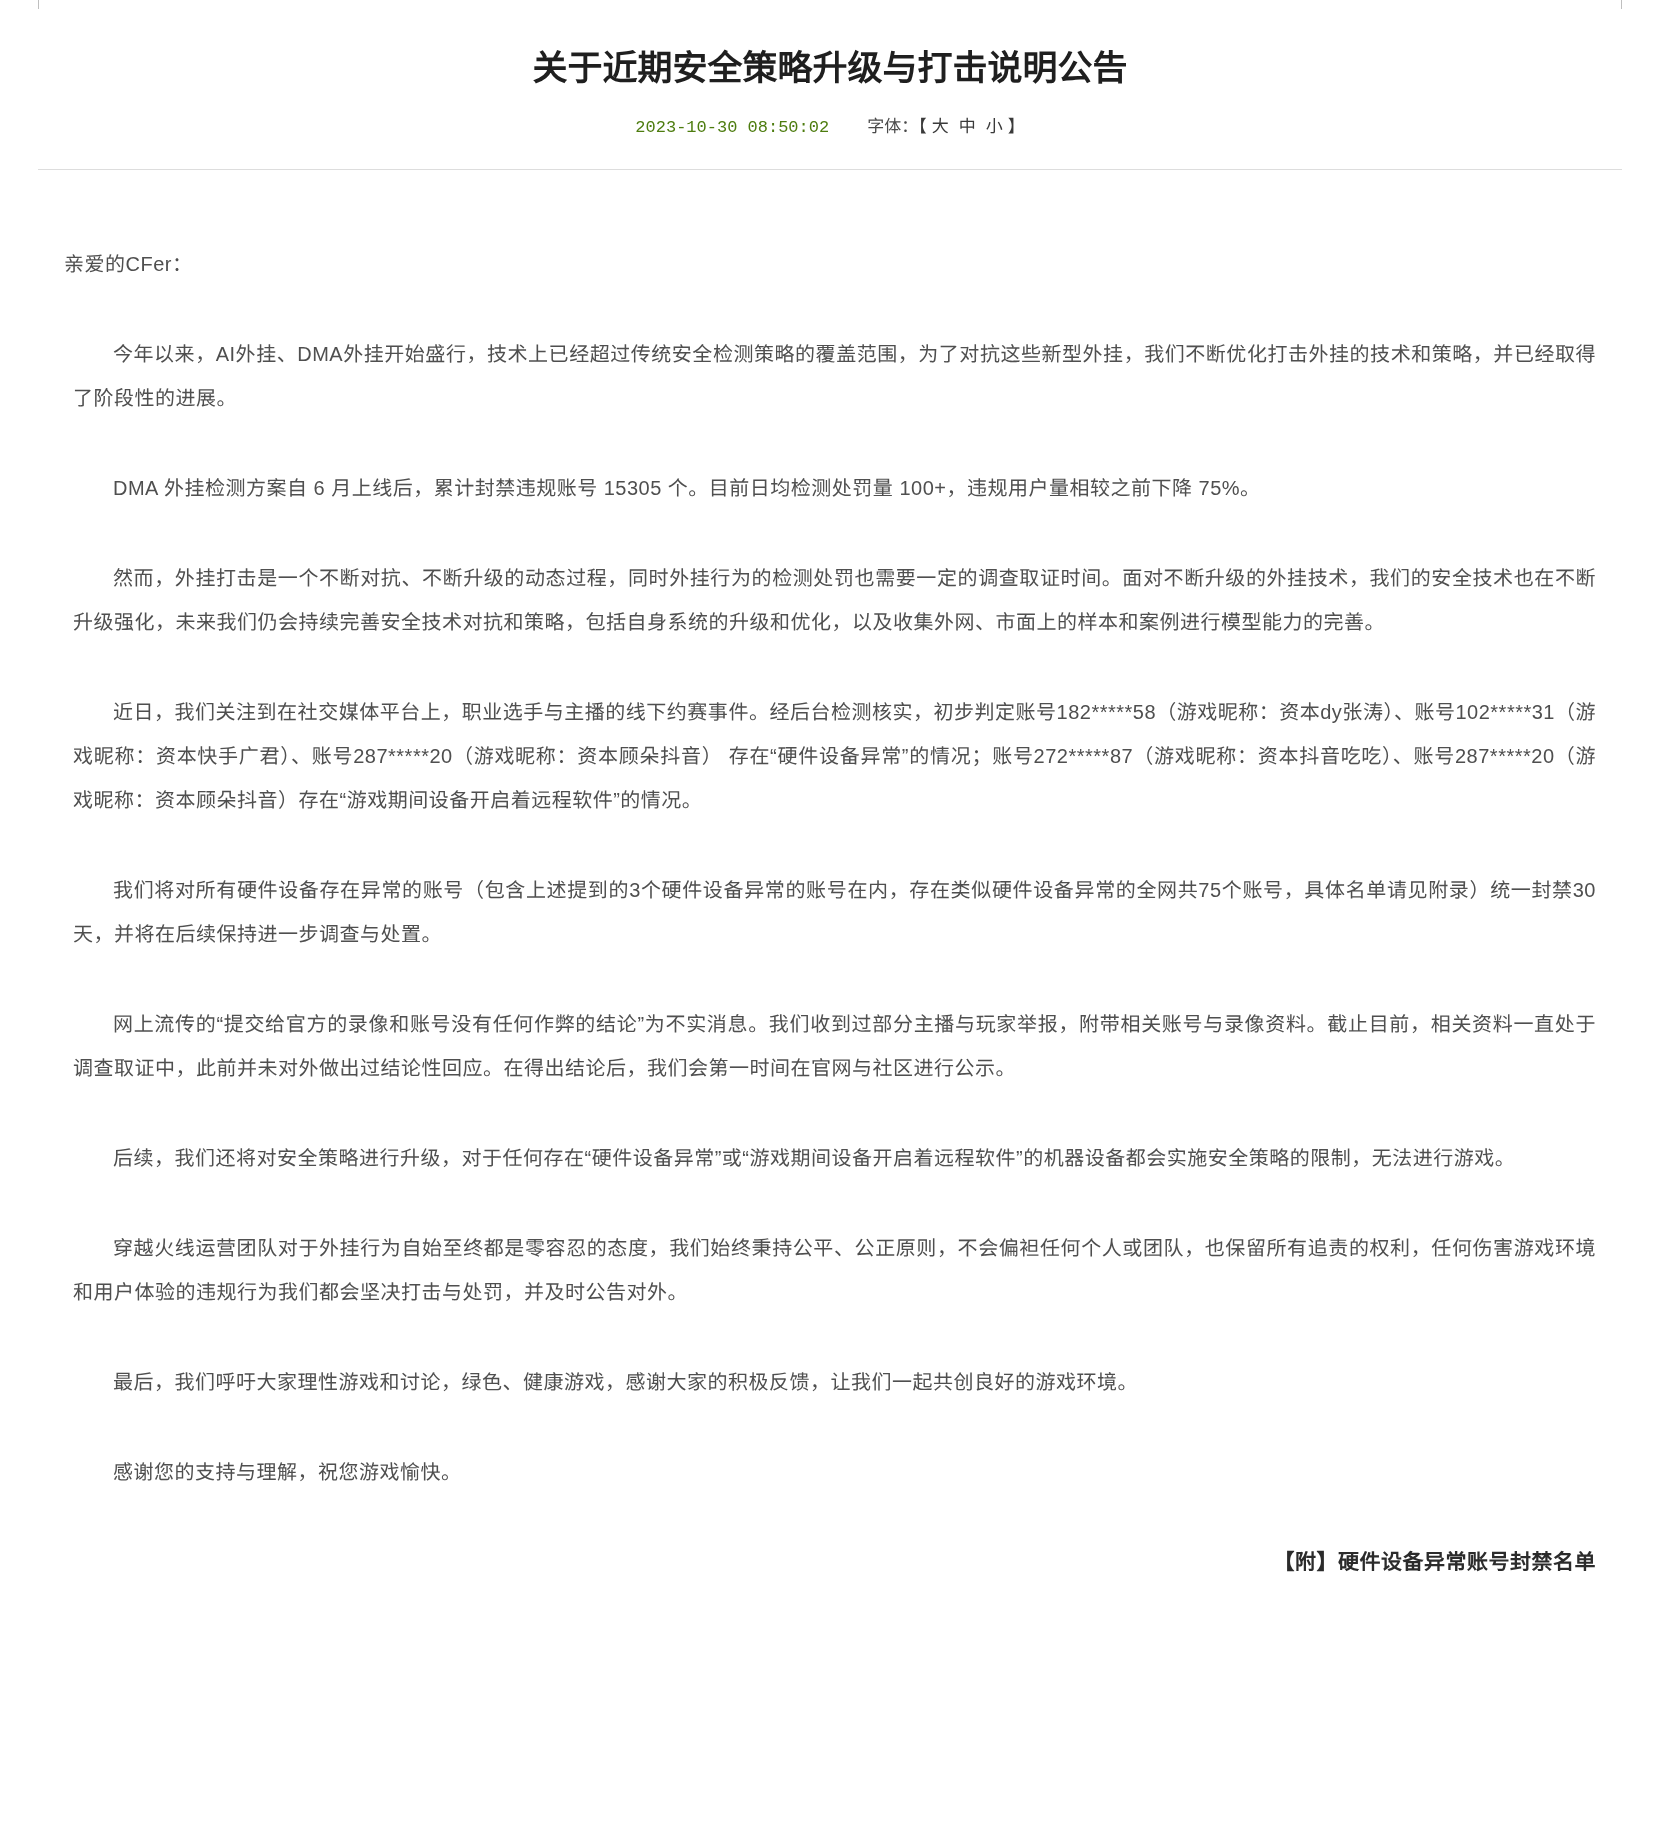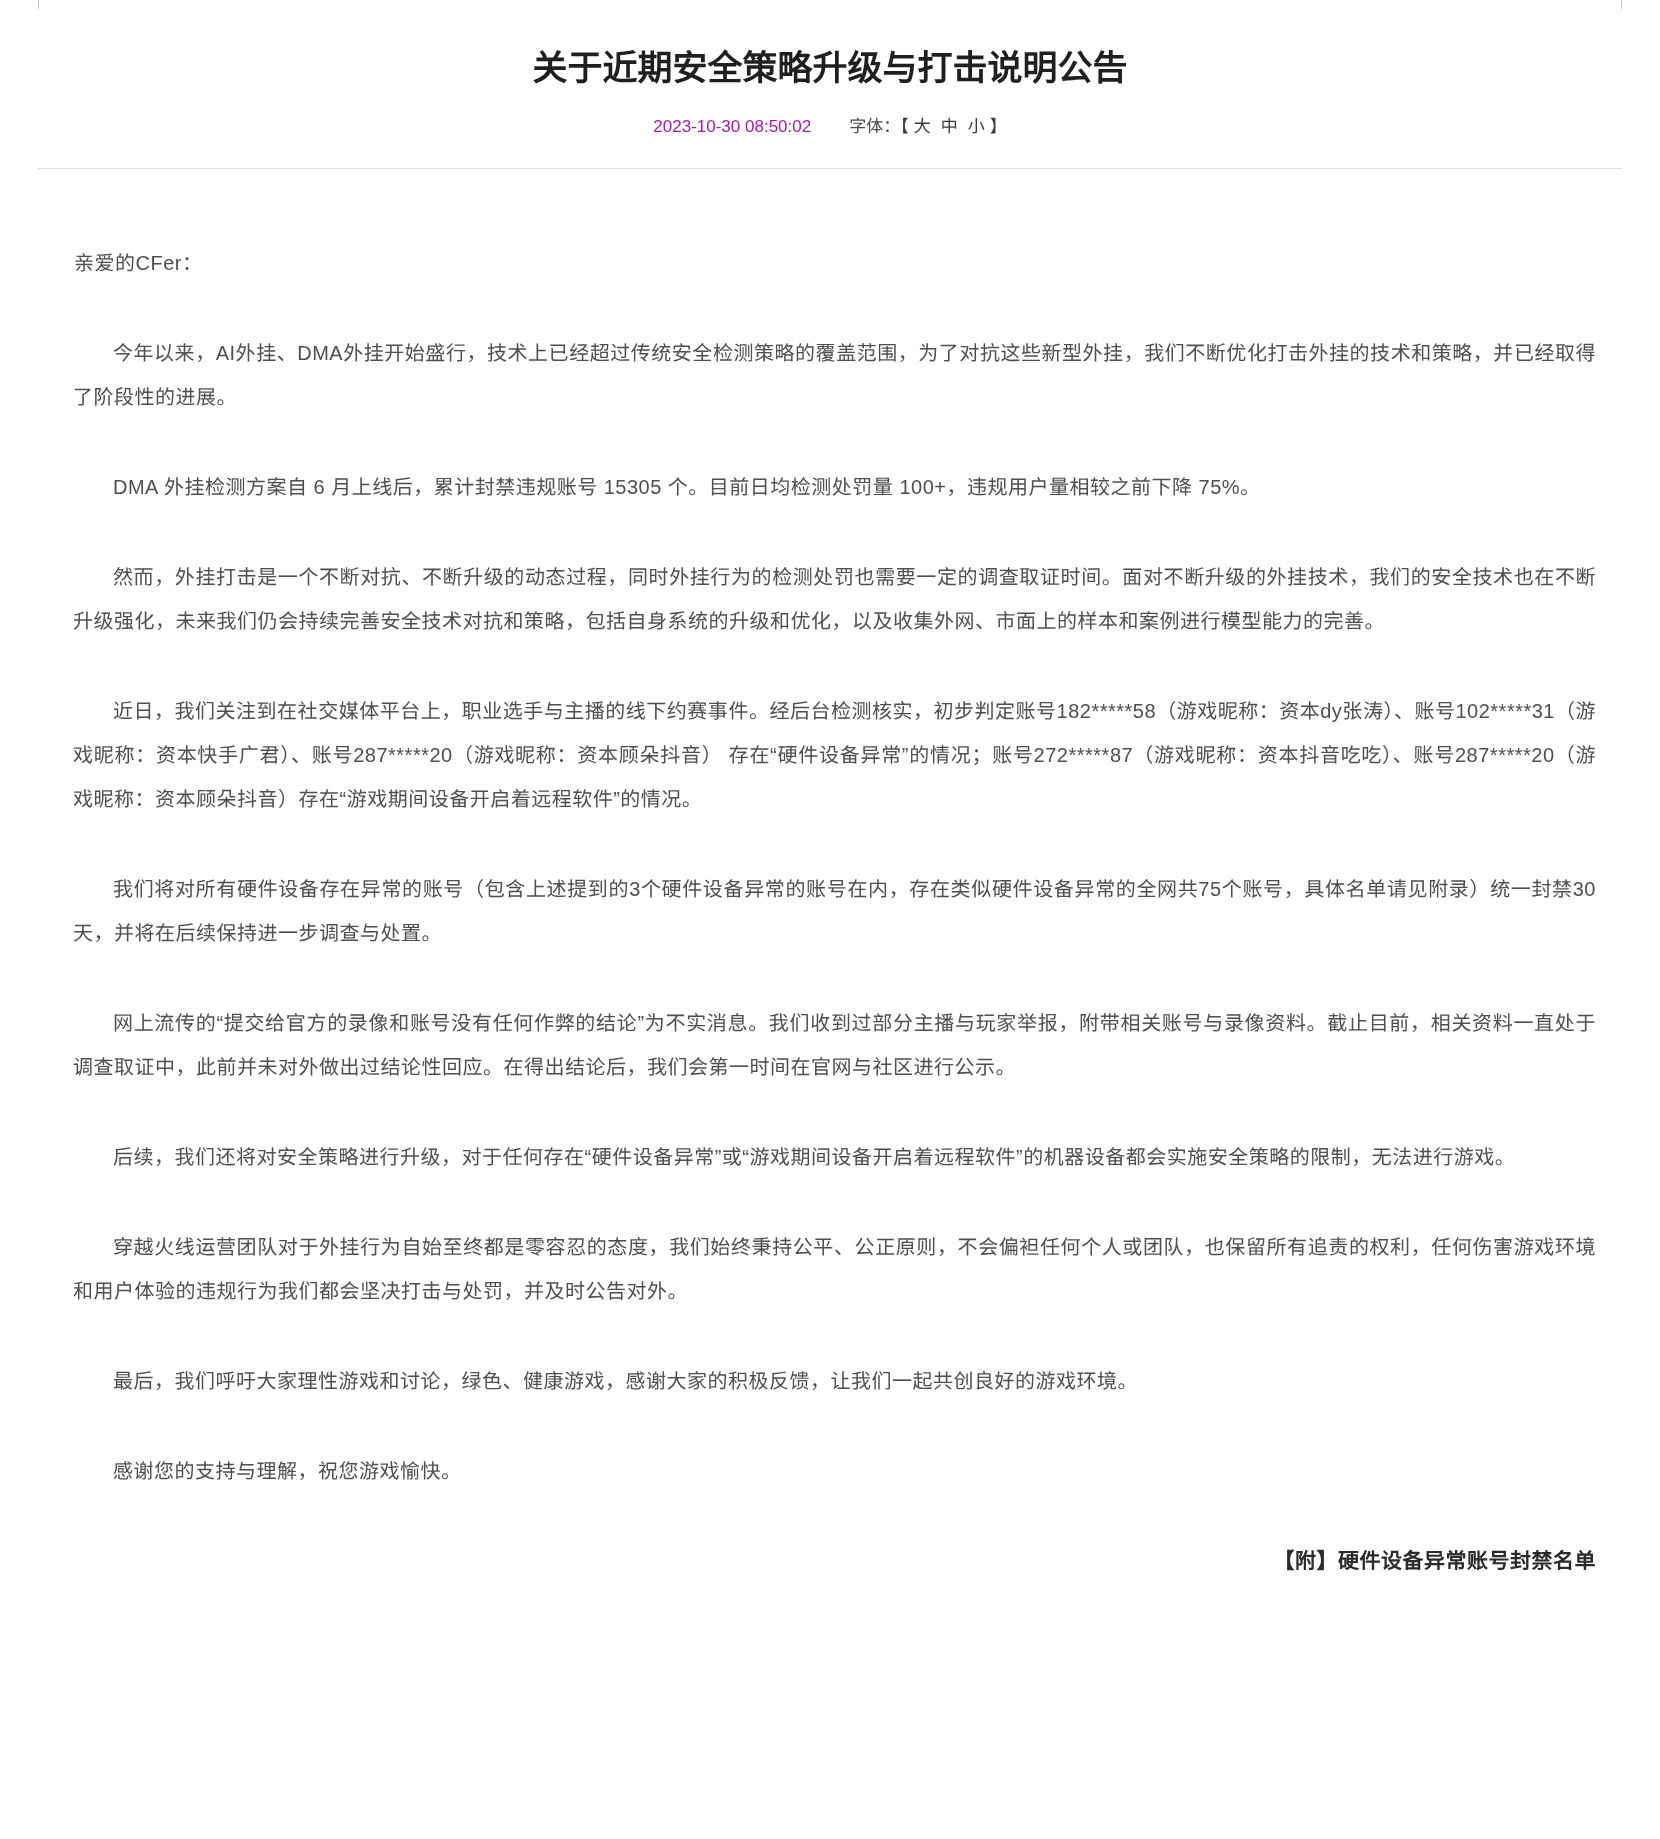--- a/index.html
+++ b/index.html
@@ -36,21 +36,22 @@
     font-weight: bold;
     color: #1f1f1f;
   }
   .meta-line {
     margin-top: 26px;
     font-size: 17px;
     line-height: 22px;
     color: #666666;
   }
   .meta-line .datetime {
-    color: #a21caf;
+    color: #4d7c0f;
+    font-family: Liberation Mono, monospace;
   }
   .font-switcher {
     margin-left: 38px;
     color: #4a4a4a;
   }
   .font-switcher .bracket {
     color: #3a3a3a;
   }
   .font-size-option {
     color: #3a3a3a;
@@ -65,21 +66,21 @@
 
   .content {
     padding: 72px 64px 0 64px;
     font-size: 20px;
     line-height: 44px;
     color: #4f4f4f;
     text-align: justify;
     letter-spacing: 0.5px;
   }
   .salutation {
-    margin: 0 0 46px 10px;
+    margin: 0 0 46px 0;
     text-indent: 0;
   }
   .para {
     margin: 0 0 46px 9px;
     text-indent: 2em;
   }
   .appendix-title {
     margin: 0;
     text-align: right;
     text-indent: 0;

